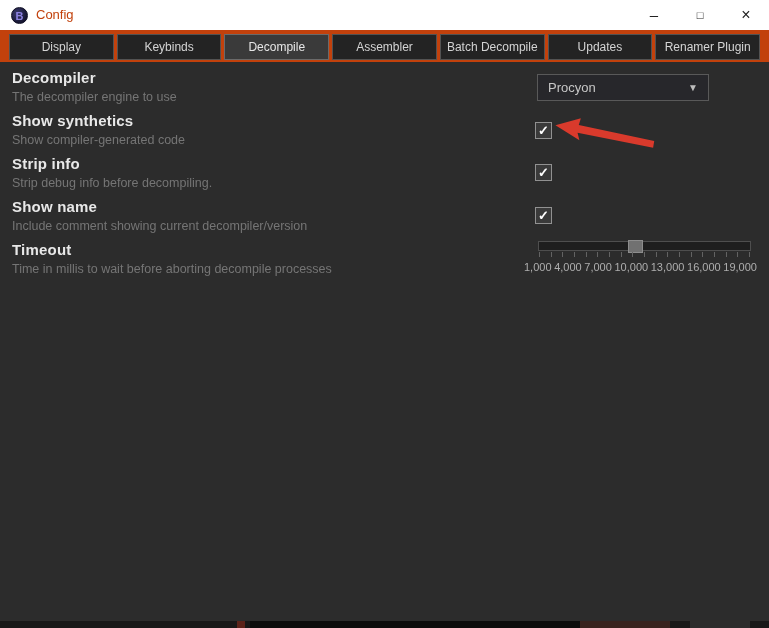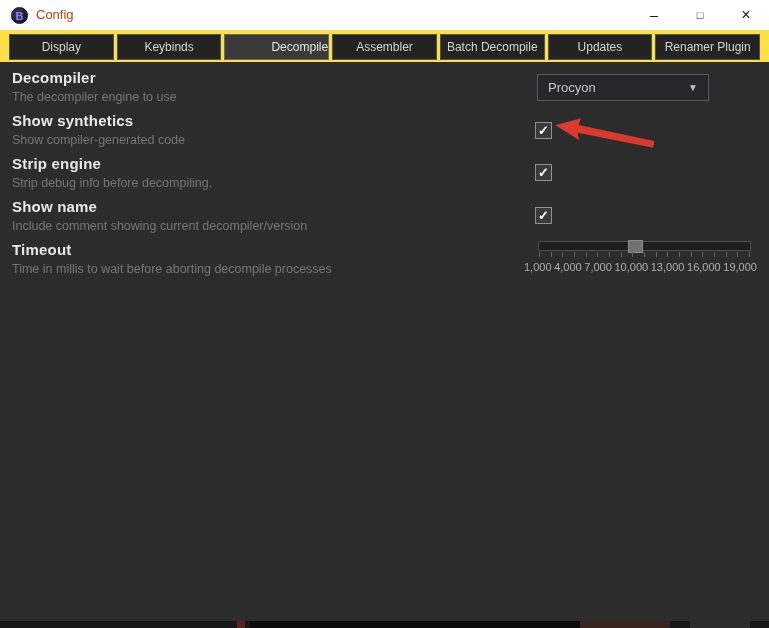--- a/index.html
+++ b/index.html
@@ -13,24 +13,24 @@
     background:radial-gradient(circle at 35% 35%, #3a3a6e 0%, #161632 70%); border:1px solid #0d0d22;
     display:flex; align-items:center; justify-content:center; color:#8d82e2; font-size:11px; font-weight:bold; }
   .win-title { position:absolute; left:36px; top:0; height:30px; line-height:30px; font-size:13px; color:#c2410c; }
   .win-controls { position:absolute; right:0; top:0; height:30px; display:flex; }
   .win-btn { width:46px; height:30px; display:flex; align-items:center; justify-content:center; color:#222; cursor:default; background:#ffffff; }
   .win-btn.min span { font-size:15px; line-height:10px; }
   .win-btn.max span { font-size:11px; }
   .win-btn.close span { font-size:16px; }
 
   
-  .tabstrip { position:absolute; top:30px; left:0; width:769px; height:32px; background:#fde047; display:flex; gap:3px; padding:4px 9px 2px 9px; }
+  .tabstrip { position:absolute; top:30px; left:0; width:769px; height:32px; background:#c2410c; display:flex; gap:3px; padding:4px 9px 2px 9px; }
   .tab { flex:1 1 0; height:26px; background:#232323; border:1px solid #525252; color:#d4d4d4; font-size:12px;
     display:flex; align-items:center; justify-content:center; cursor:default; white-space:nowrap; }
-  .tab.active { background:#3a3a3a; border-color:#6a6a6a; color:#e6e6e6;justify-content:flex-end; }
+  .tab.active { background:#3a3a3a; border-color:#6a6a6a; color:#e6e6e6; }
 
   
   .content { position:absolute; top:62px; left:0; width:769px; height:566px; background:#2c2c2c; }
   .setting-name { position:absolute; left:12px; font-size:15px; font-weight:bold; color:#e8e8e8; letter-spacing:.2px; }
   .setting-desc { position:absolute; left:12px; font-size:12.5px; color:#757575; }
 
   
   .dropdown { position:absolute; left:537px; top:12px; width:172px; height:27px; background:#27272b; border:1px solid #595959;
     display:flex; align-items:center; padding:0 10px; color:#c6c6c6; font-size:13px; cursor:default; }
   .dropdown .arrow { margin-left:auto; font-size:10px; color:#bdbdbd; }
@@ -113,21 +113,21 @@
 
     <div class="setting-name" style="top:50px">Show synthetics</div>
     <div class="setting-desc" style="top:71px">Show compiler-generated code</div>
     <div class="checkbox" style="top:60px">
       <span>✓</span>
     </div>
     <svg class="annotation-arrow" style="top:54px" viewBox="0 0 102 26" xmlns="http://www.w3.org/2000/svg">
       <polygon points="1,11 25,0 24,7 101,11 101,18 24,15 27,22" fill="#d93a2c"></polygon>
     </svg>
 
-    <div class="setting-name" style="top:93px">Strip engine</div>
+    <div class="setting-name" style="top:93px">Strip info</div>
     <div class="setting-desc" style="top:114px">Strip debug info before decompiling.</div>
     <div class="checkbox" style="top:102px">
       <span>✓</span>
     </div>
 
     <div class="setting-name" style="top:136px">Show name</div>
     <div class="setting-desc" style="top:157px">Include comment showing current decompiler/version</div>
     <div class="checkbox" style="top:145px">
       <span>✓</span>
     </div>

